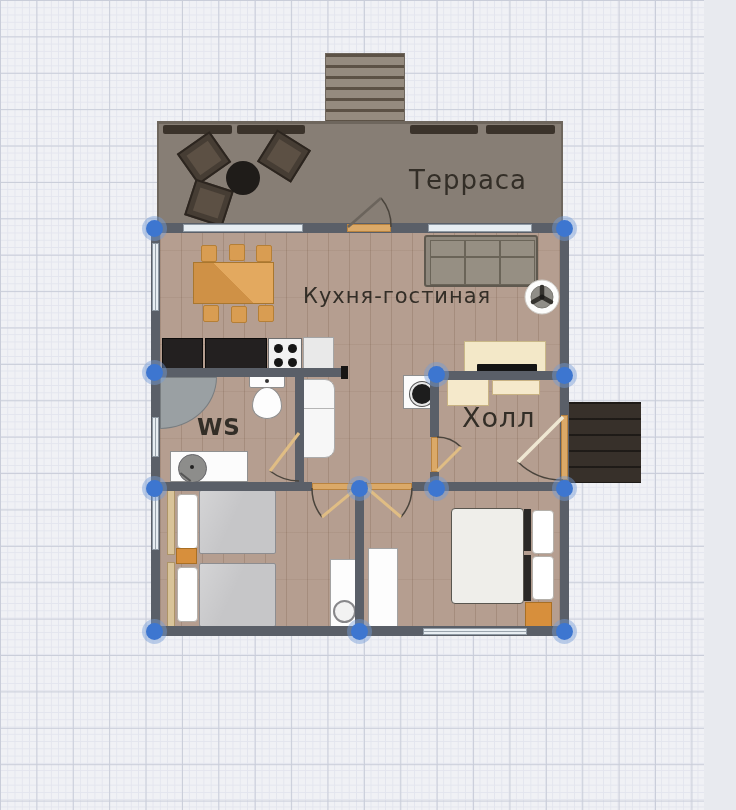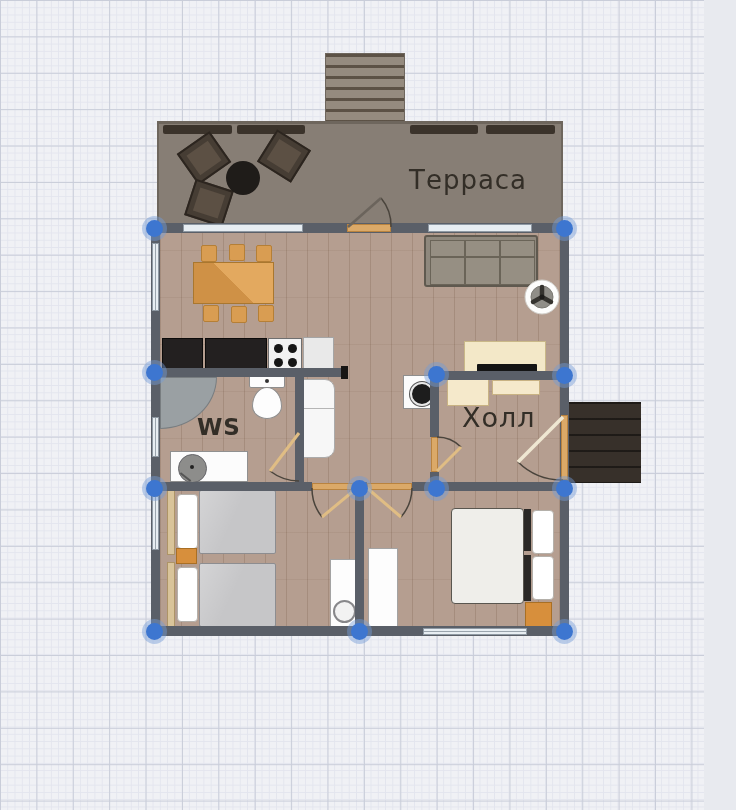--- a/index.html
+++ b/index.html
@@ -130,20 +130,21 @@
   </div>
   <div class="lbl" style="left:197px;top:414px;font-size:23px;font-weight:bold;">WS</div>
 
   <div class="abs washer" style="left:403px;top:375px;width:34px;height:34px;">
     <div class="drum"></div>
     <div class="abs" style="right:3px;top:3px;width:3px;height:3px;border-radius:50%;background:#333;"></div>
   </div>
   <div class="abs beige" style="left:447px;top:377px;width:42px;height:29px;"></div>
   <div class="abs beige" style="left:492px;top:380px;width:48px;height:15px;"></div>
   <div class="lbl" style="left:462px;top:402px;font-size:27px;">Холл</div>
+  <div class="lbl" style="left:303px;top:284px;font-size:21px;">Кухня-гостиная</div>
 
   <div class="abs headboard" style="left:167px;top:489px;width:8px;height:66px;"></div>
   <div class="abs pillow" style="left:177px;top:494px;width:21px;height:55px;"></div>
   <div class="abs blanket" style="left:199px;top:490px;width:77px;height:64px;"></div>
   <div class="abs headboard" style="left:167px;top:562px;width:8px;height:66px;"></div>
   <div class="abs pillow" style="left:177px;top:567px;width:21px;height:55px;"></div>
   <div class="abs blanket" style="left:199px;top:563px;width:77px;height:64px;"></div>
   <div class="abs orange" style="left:176px;top:548px;width:21px;height:16px;"></div>
   <div class="abs whitefurn" style="left:330px;top:559px;width:28px;height:71px;"></div>
   <div class="abs stool" style="left:333px;top:600px;width:23px;height:23px;"></div>

